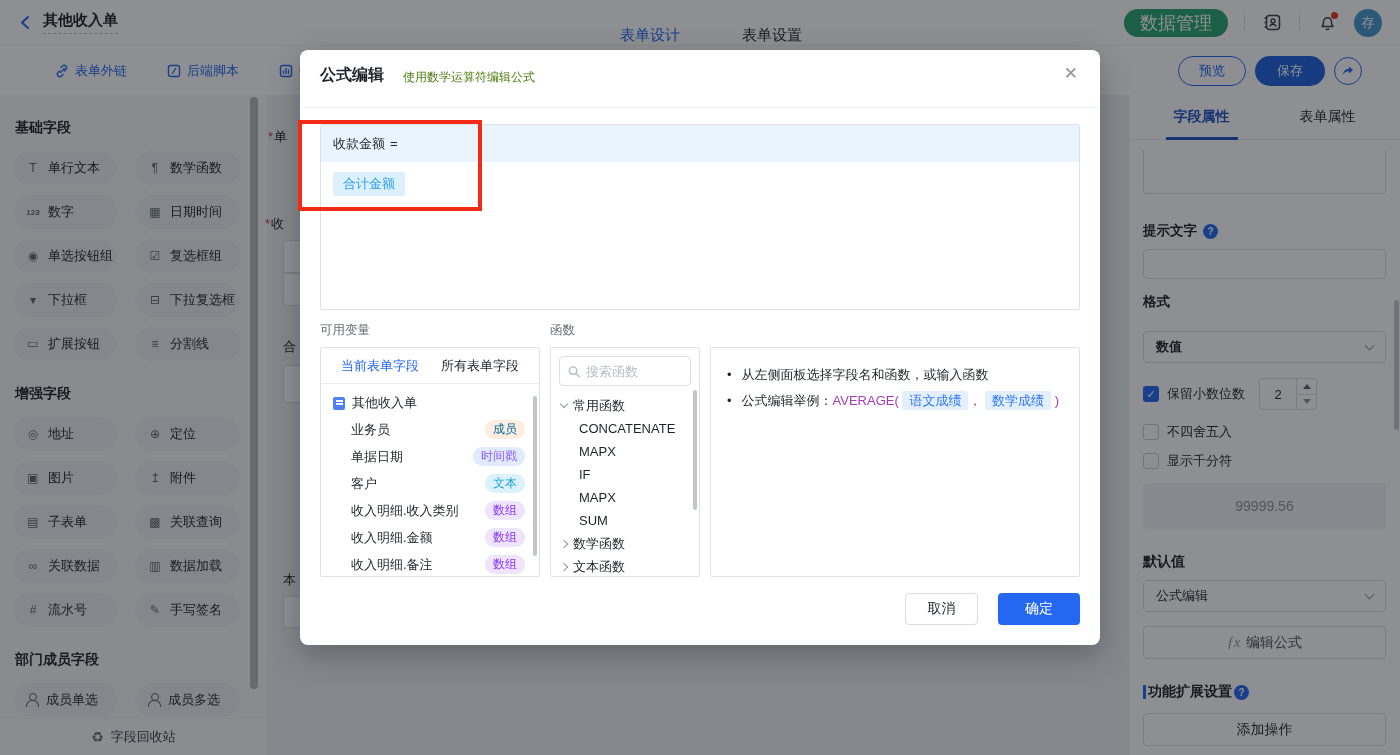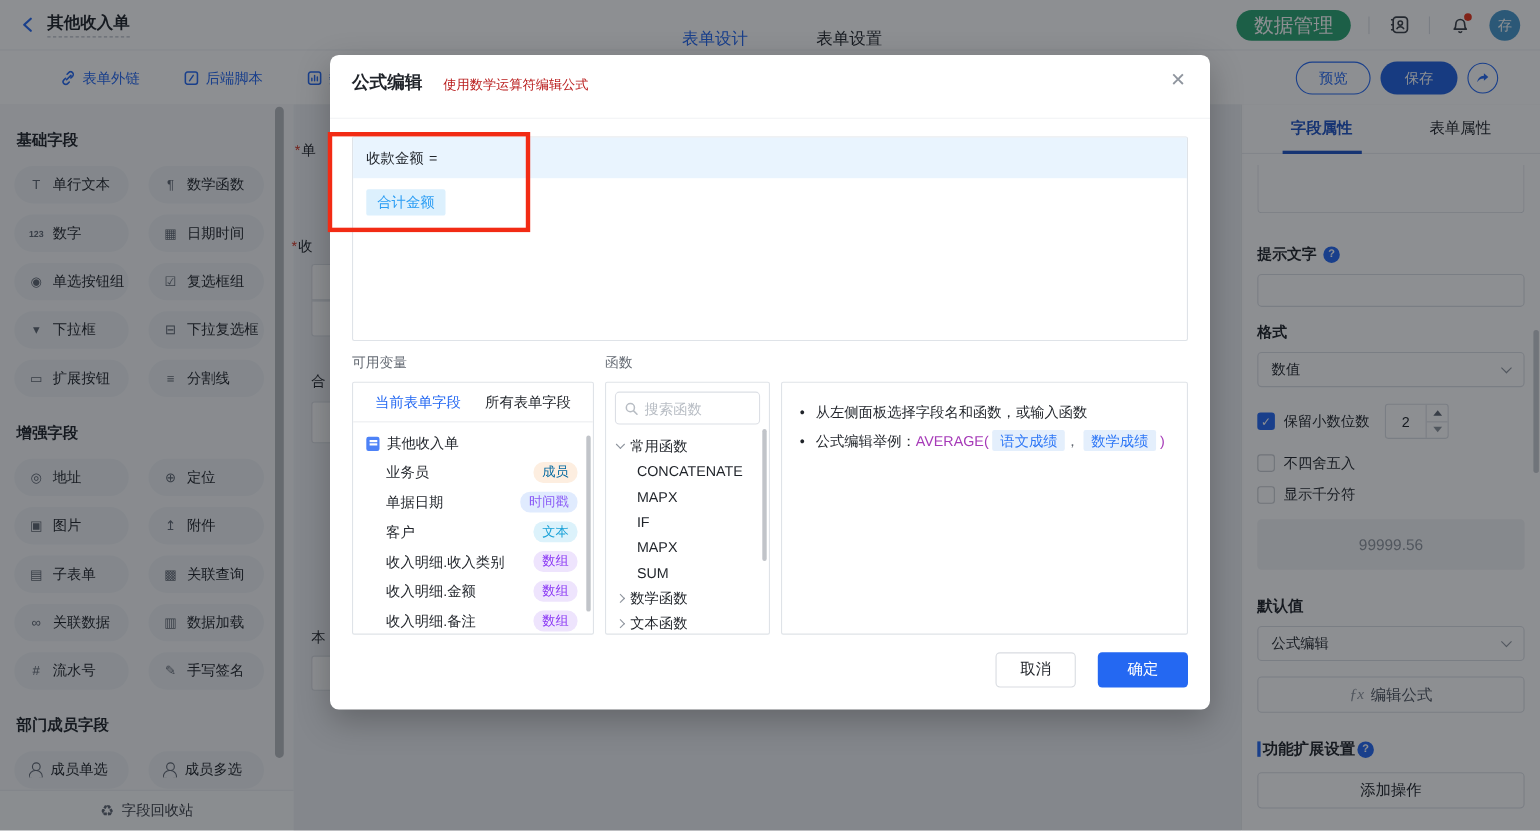--- a/index.html
+++ b/index.html
@@ -84,21 +84,21 @@
   .fx { font-family:"Liberation Serif","DejaVu Serif",serif; font-style:italic; color:#8f959e; }
   .ext-h { display:flex; align-items:center; gap:2px; font-size:14px; font-weight:bold; }
   .ext-bar { width:3px; height:14px; background:#2468f2; }
   #rp-scroll { left:1394px; top:300px; width:5px; height:130px; background:#c9ccd1; border-radius:3px; }
 
   
   #overlay { left:0; top:0; width:1400px; height:755px; background:rgba(13,17,23,0.47); z-index:40; }
   #modal { left:300px; top:50px; width:800px; height:595px; background:#fff; border-radius:8px; z-index:50;
     box-shadow:0 10px 30px rgba(0,0,0,0.25); }
   .m-title { position:absolute; left:20px; top:15px; font-size:16px; font-weight:bold; }
-  .m-sub { position:absolute; left:103px; top:19px; font-size:12px; color:#b91c1c; }
+  .m-sub { position:absolute; left:103px; top:19px; font-size:12px; color:#4d7c0f; }
   .m-close { position:absolute; right:22px; top:13px; font-size:17px; color:#8f959e; cursor:pointer; }
   .m-hdiv { position:absolute; left:0; top:57px; width:800px; height:1px; background:#f2f3f5; }
   .formula-box { position:absolute; left:20px; top:74px; width:760px; height:186px; border:1px solid #dfe3e8; border-radius:2px; background:#fff; }
   .formula-band { height:37px; background:#e9f4fe; display:flex; align-items:center; padding-left:12px; gap:5px; font-size:13px; }
   .f-tag { display:inline-block; margin:10px 0 0 12px; background:#dcf0fd; color:#2b9df4; padding:3px 10px; font-size:13px; border-radius:2px; cursor:pointer; }
   .sec-label { position:absolute; font-size:12.5px; color:#646a73; }
   .m-panel { position:absolute; top:297px; height:230px; border:1px solid #dfe3e8; border-radius:2px; background:#fff; overflow:hidden; }
   
   .vp-tabs { height:36px; border-bottom:1px solid #ebedf0; display:flex; align-items:center; padding:0 20px; gap:22px; }
   .vp-tab { font-size:13px; cursor:pointer; }
@@ -336,21 +336,21 @@
     <div class="rp-body">
       <div class="rp-box"></div>
       <div class="rp-label" style="margin-top:28px;">
         <span>提示文字</span>
           <span class="help-ic">?</span>
       </div>
       <div class="rp-input" style="margin-top:9px;"></div>
       <div class="rp-label" style="margin-top:14px;">
           <span>格式</span>
         </div>
-      <div class="rp-select" style="margin-top:9px;">
+      <div class="rp-select" style="margin-top:20px;font-weight:bold;">
         <span>数值</span>
           <span class="chev"></span>
       </div>
       <div class="cb-row" style="margin-top:15px;">
         <span class="cb checked"></span>
         <span>保留小数位数</span>
         <span class="stepper">
           <span class="val">2</span>
           <span class="arrows">
               <div>

